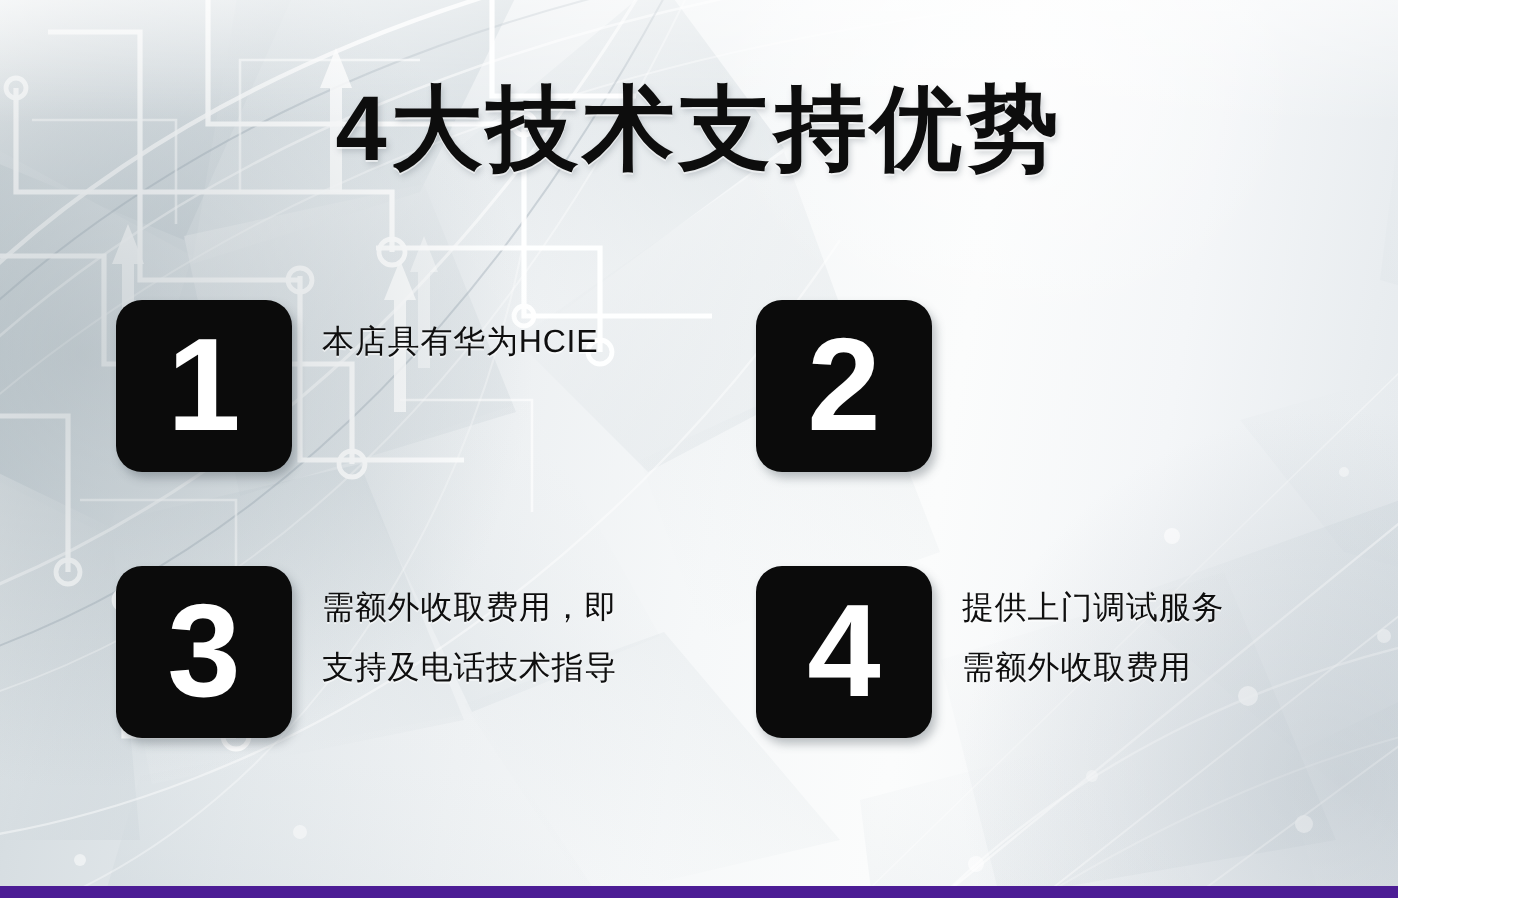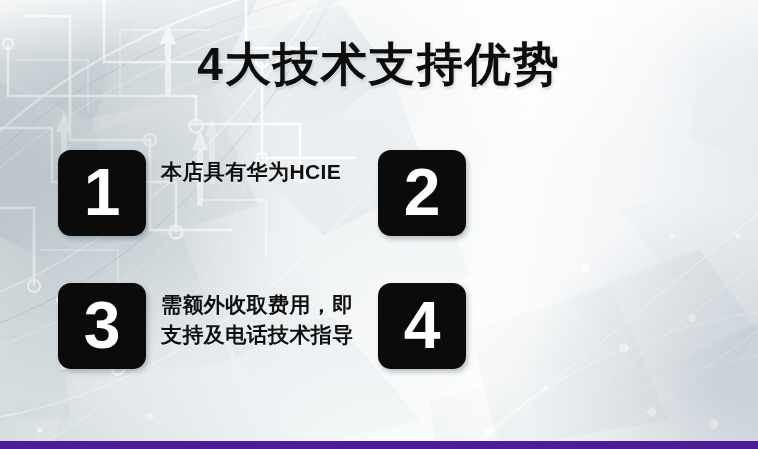--- a/index.html
+++ b/index.html
@@ -1,23 +1,23 @@
 <!DOCTYPE html>
 <html><head>
 <meta charset="utf-8">
 <style>
   html,body{margin:0;padding:0;background:#fff;}
   body{font-family:"Liberation Sans","DejaVu Sans",sans-serif;}
 
   #poster{
     position:relative;
-    width:758px;height:449px;
+    width:699px;height:449px;
     overflow:hidden;
     background:#eab308;
-    border-bottom:8px solid #4c1d95;
+    border-bottom:6px solid #4c1d95;
     box-sizing:border-box;
   }
 
   
   .bg-layer{position:absolute;inset:0;pointer-events:none;}
 
   .bg-base{
     background:
       linear-gradient(100deg,
         #c9d2d6 0%,
@@ -79,22 +79,22 @@
     line-height:1;
     font-family:"Liberation Sans","DejaVu Sans",sans-serif;
     padding-bottom:3px;
     box-sizing:border-box;
   }
 
   .lines{
     margin-left:15px;
     padding-top:7px;
     color:#0f0f0f;
-    font-size:21px;
-    font-weight:bold;
+    font-size:16px;
+    font-weight:normal;
     line-height:30px;
     letter-spacing:.4px;
     text-shadow:0 1px 0 rgba(255,255,255,.55);
     white-space:nowrap;
   }
   .lines .ln{display:block;}
 </style>
 </head>
 <body>
 
@@ -241,16 +241,20 @@
     <div class="item pos-2">
       <div class="badge">3</div>
       <div class="lines">
         <span class="ln">需额外收取费用，即</span>
         <span class="ln">支持及电话技术指导</span>
       </div>
     </div>
 
     <div class="item pos-3">
       <div class="badge">4</div>
+      <div class="lines">
+        <span class="ln">提供上门调试服务</span>
+        <span class="ln">需额外收取费用</span>
+      </div>
     </div>
 
   </div>
 </div>
 
 </body></html>

